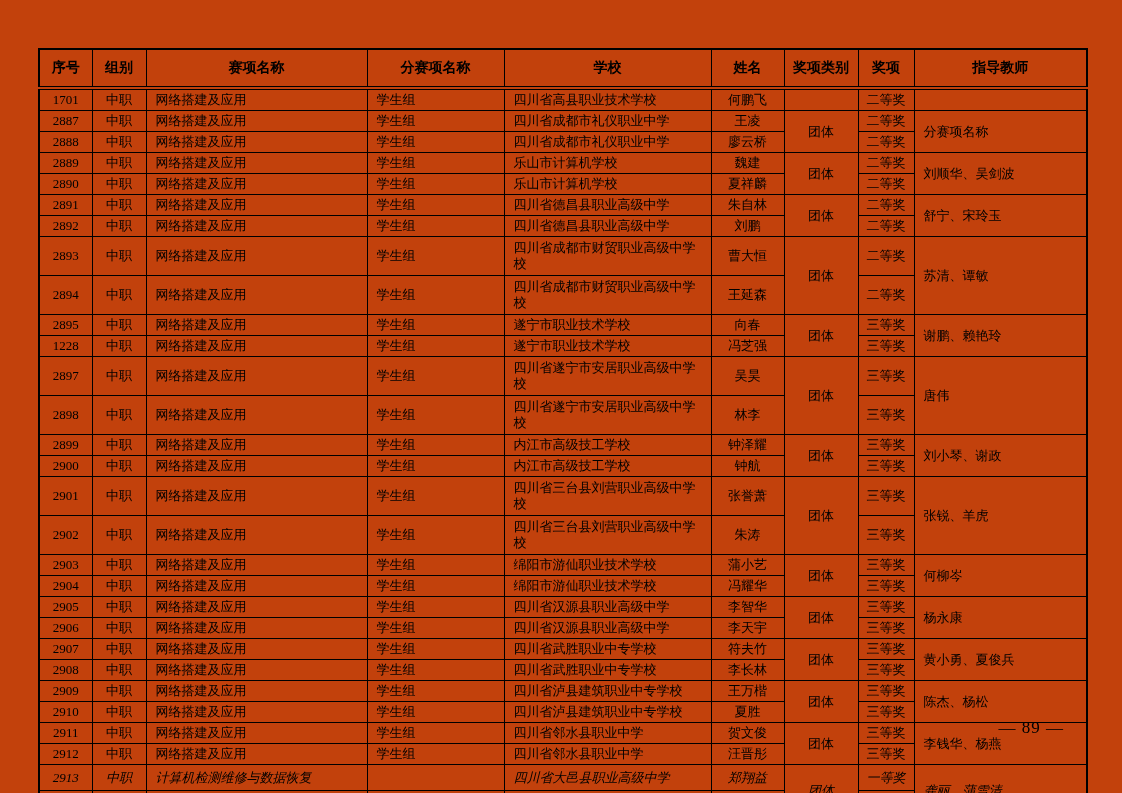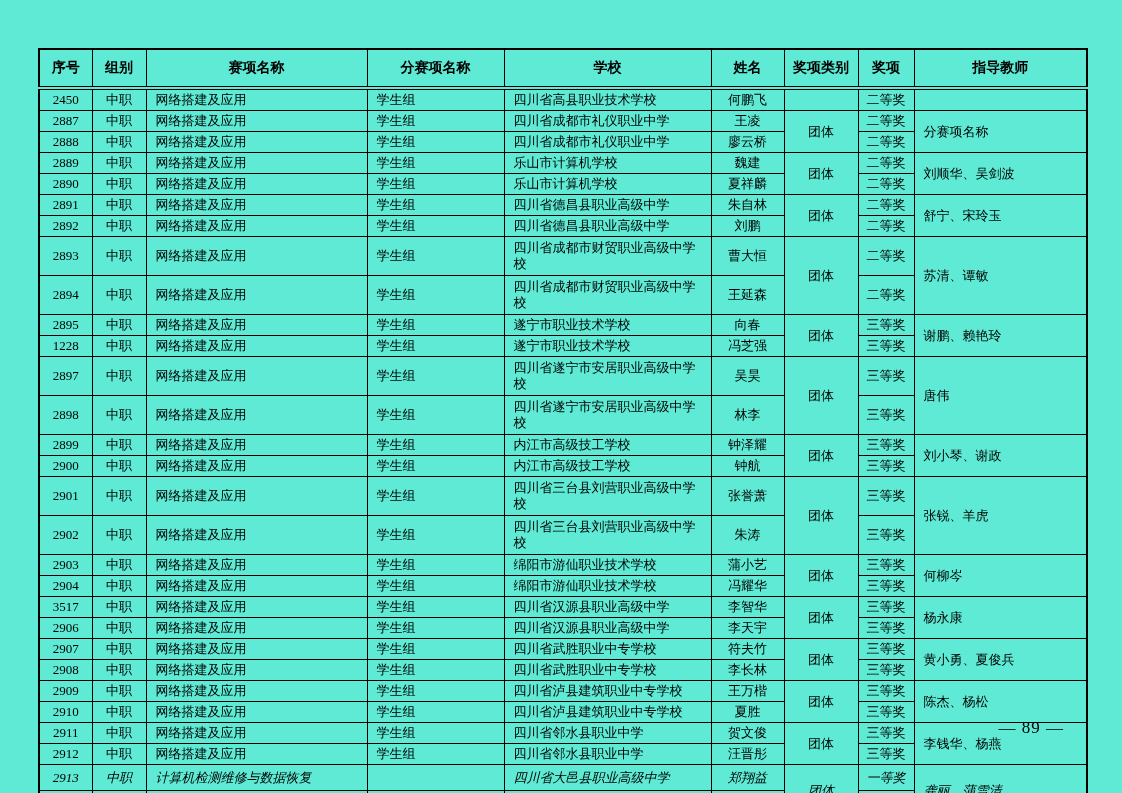--- a/index.html
+++ b/index.html
@@ -1,19 +1,19 @@
 <!DOCTYPE html>
 <html><head>
 <meta charset="utf-8">
 <style>
   html,body{margin:0;padding:0;background:#e8e8e8;}
   .sheet{
     position:relative;
     width:1122px;height:793px;
-    background:#5eead4;
+    background:#c2410c;
     font-family:"Liberation Serif","DejaVu Serif",serif;
     color:#000;
     overflow:hidden;
   }
   table.awards{
     position:absolute;left:38px;top:48px;
     width:1048px;
     border-collapse:collapse;
     table-layout:fixed;
     border:2px solid #000;
@@ -75,21 +75,21 @@
           <th>分赛项名称</th>
           <th>学校</th>
           <th>姓名</th>
           <th>奖项类别</th>
           <th>奖项</th>
           <th>指导教师</th>
         </tr>
       </thead>
     <tbody>
         <tr class="s">
-          <td class="c">2450</td>
+          <td class="c">1701</td>
           <td class="c">中职</td>
           <td class="l">网络搭建及应用</td>
           <td class="l">学生组</td>
           <td class="l">四川省高县职业技术学校</td>
           <td class="c">何鹏飞</td>
           <td class="c"></td>
           <td class="c">二等奖</td>
           <td class="l"></td>
         </tr>
         <tr class="s">
@@ -266,21 +266,21 @@
         <tr class="s">
           <td class="c">2904</td>
           <td class="c">中职</td>
           <td class="l">网络搭建及应用</td>
           <td class="l">学生组</td>
           <td class="l">绵阳市游仙职业技术学校</td>
           <td class="c">冯耀华</td>
           <td class="c">三等奖</td>
         </tr>
         <tr class="s">
-          <td class="c">3517</td>
+          <td class="c">2905</td>
           <td class="c">中职</td>
           <td class="l">网络搭建及应用</td>
           <td class="l">学生组</td>
           <td class="l">四川省汉源县职业高级中学</td>
           <td class="c">李智华</td>
           <td class="c" rowspan="2">团体</td>
           <td class="c">三等奖</td>
           <td class="l" rowspan="2">杨永康</td>
         </tr>
         <tr class="s">

